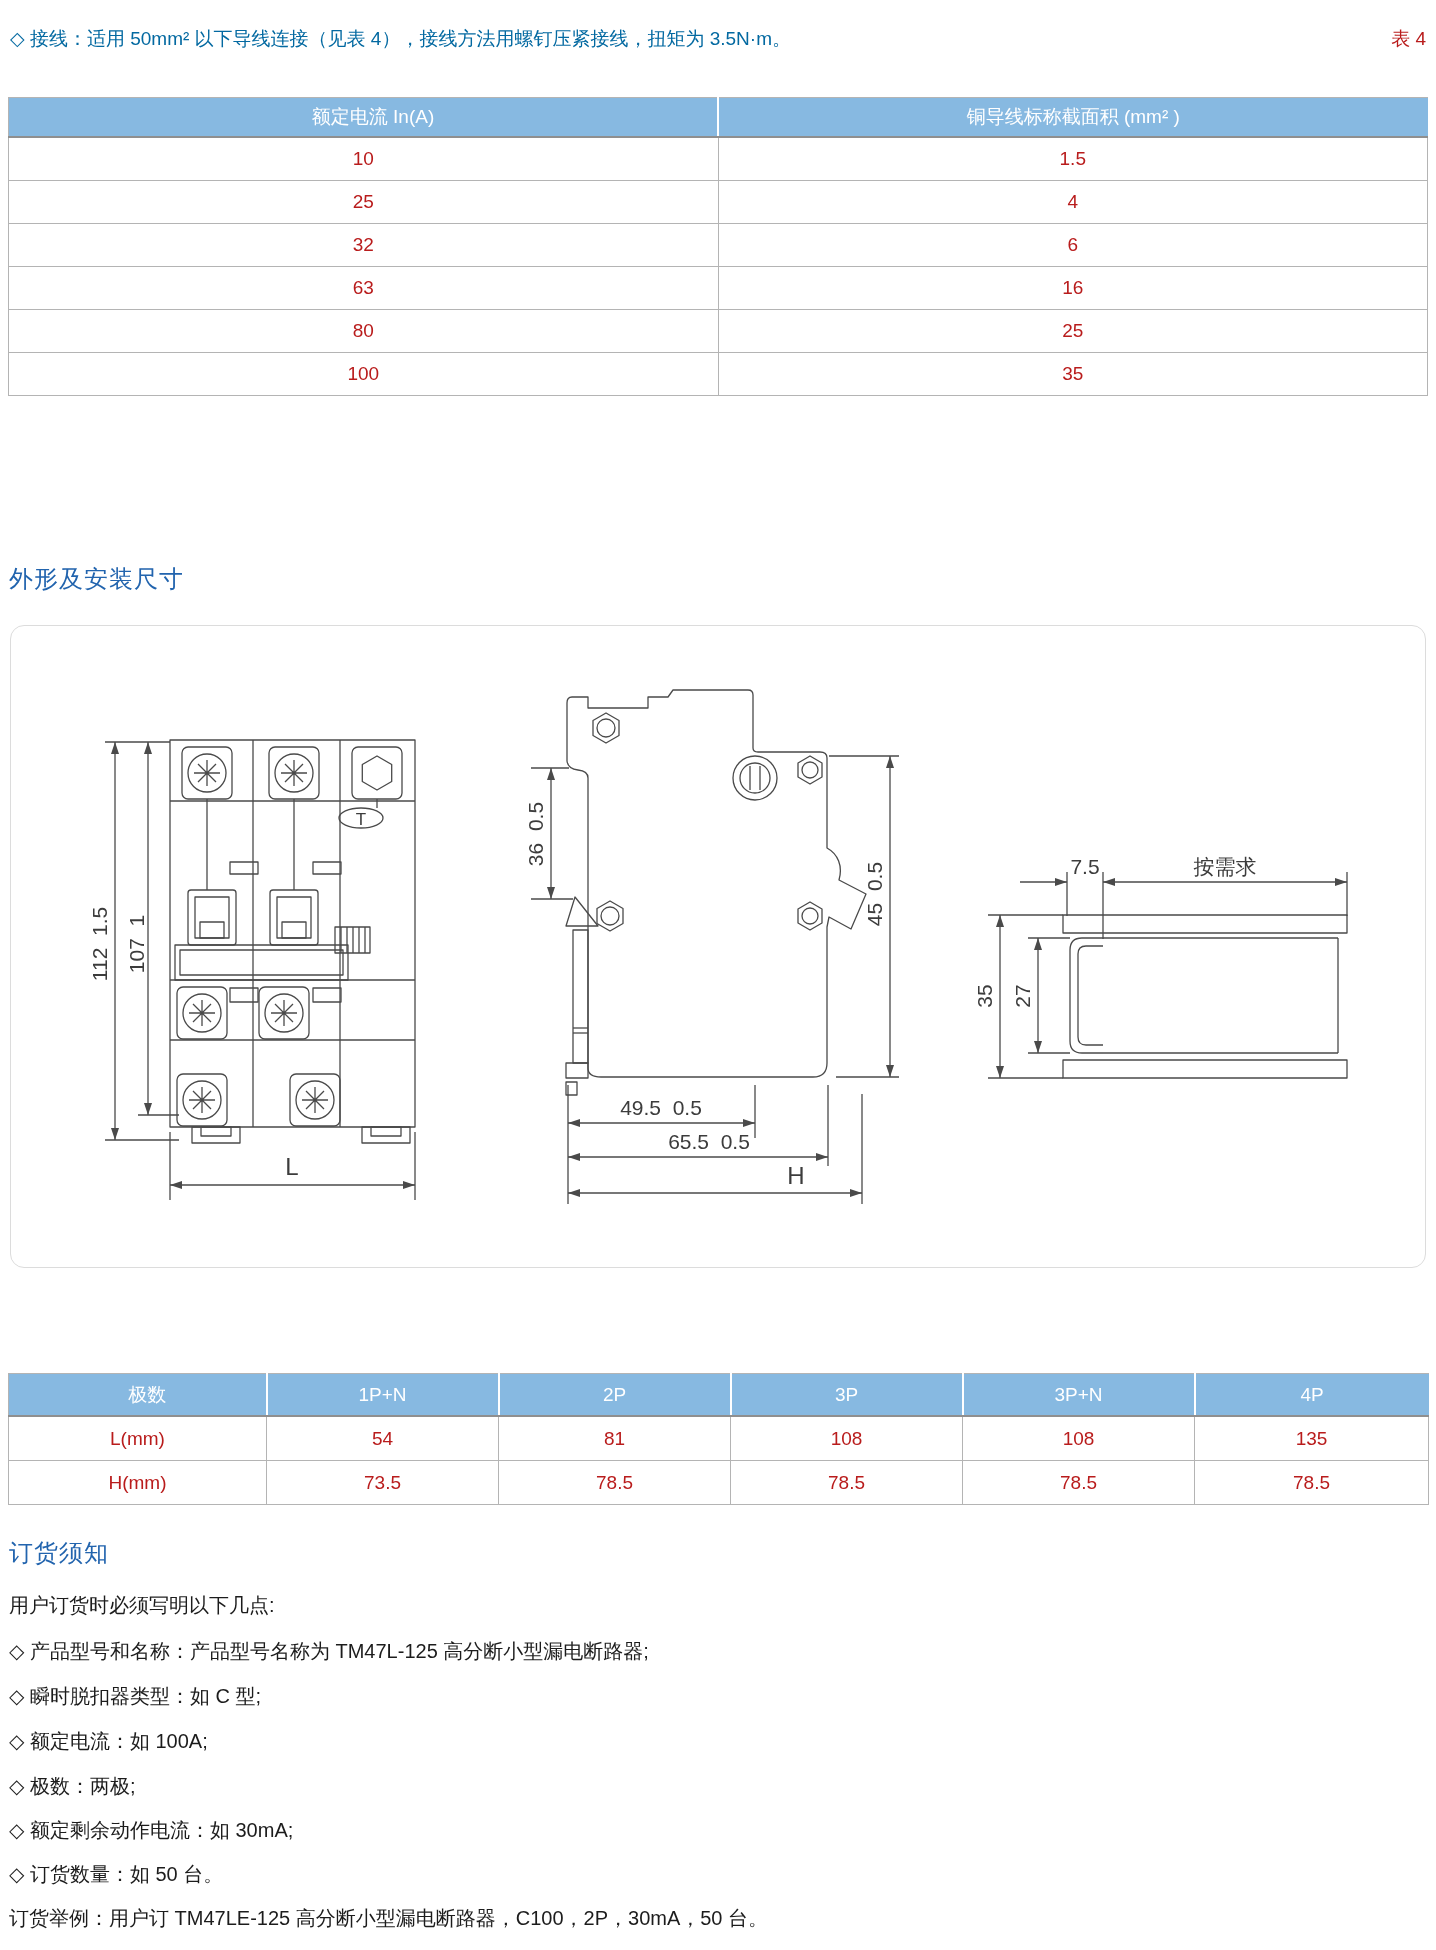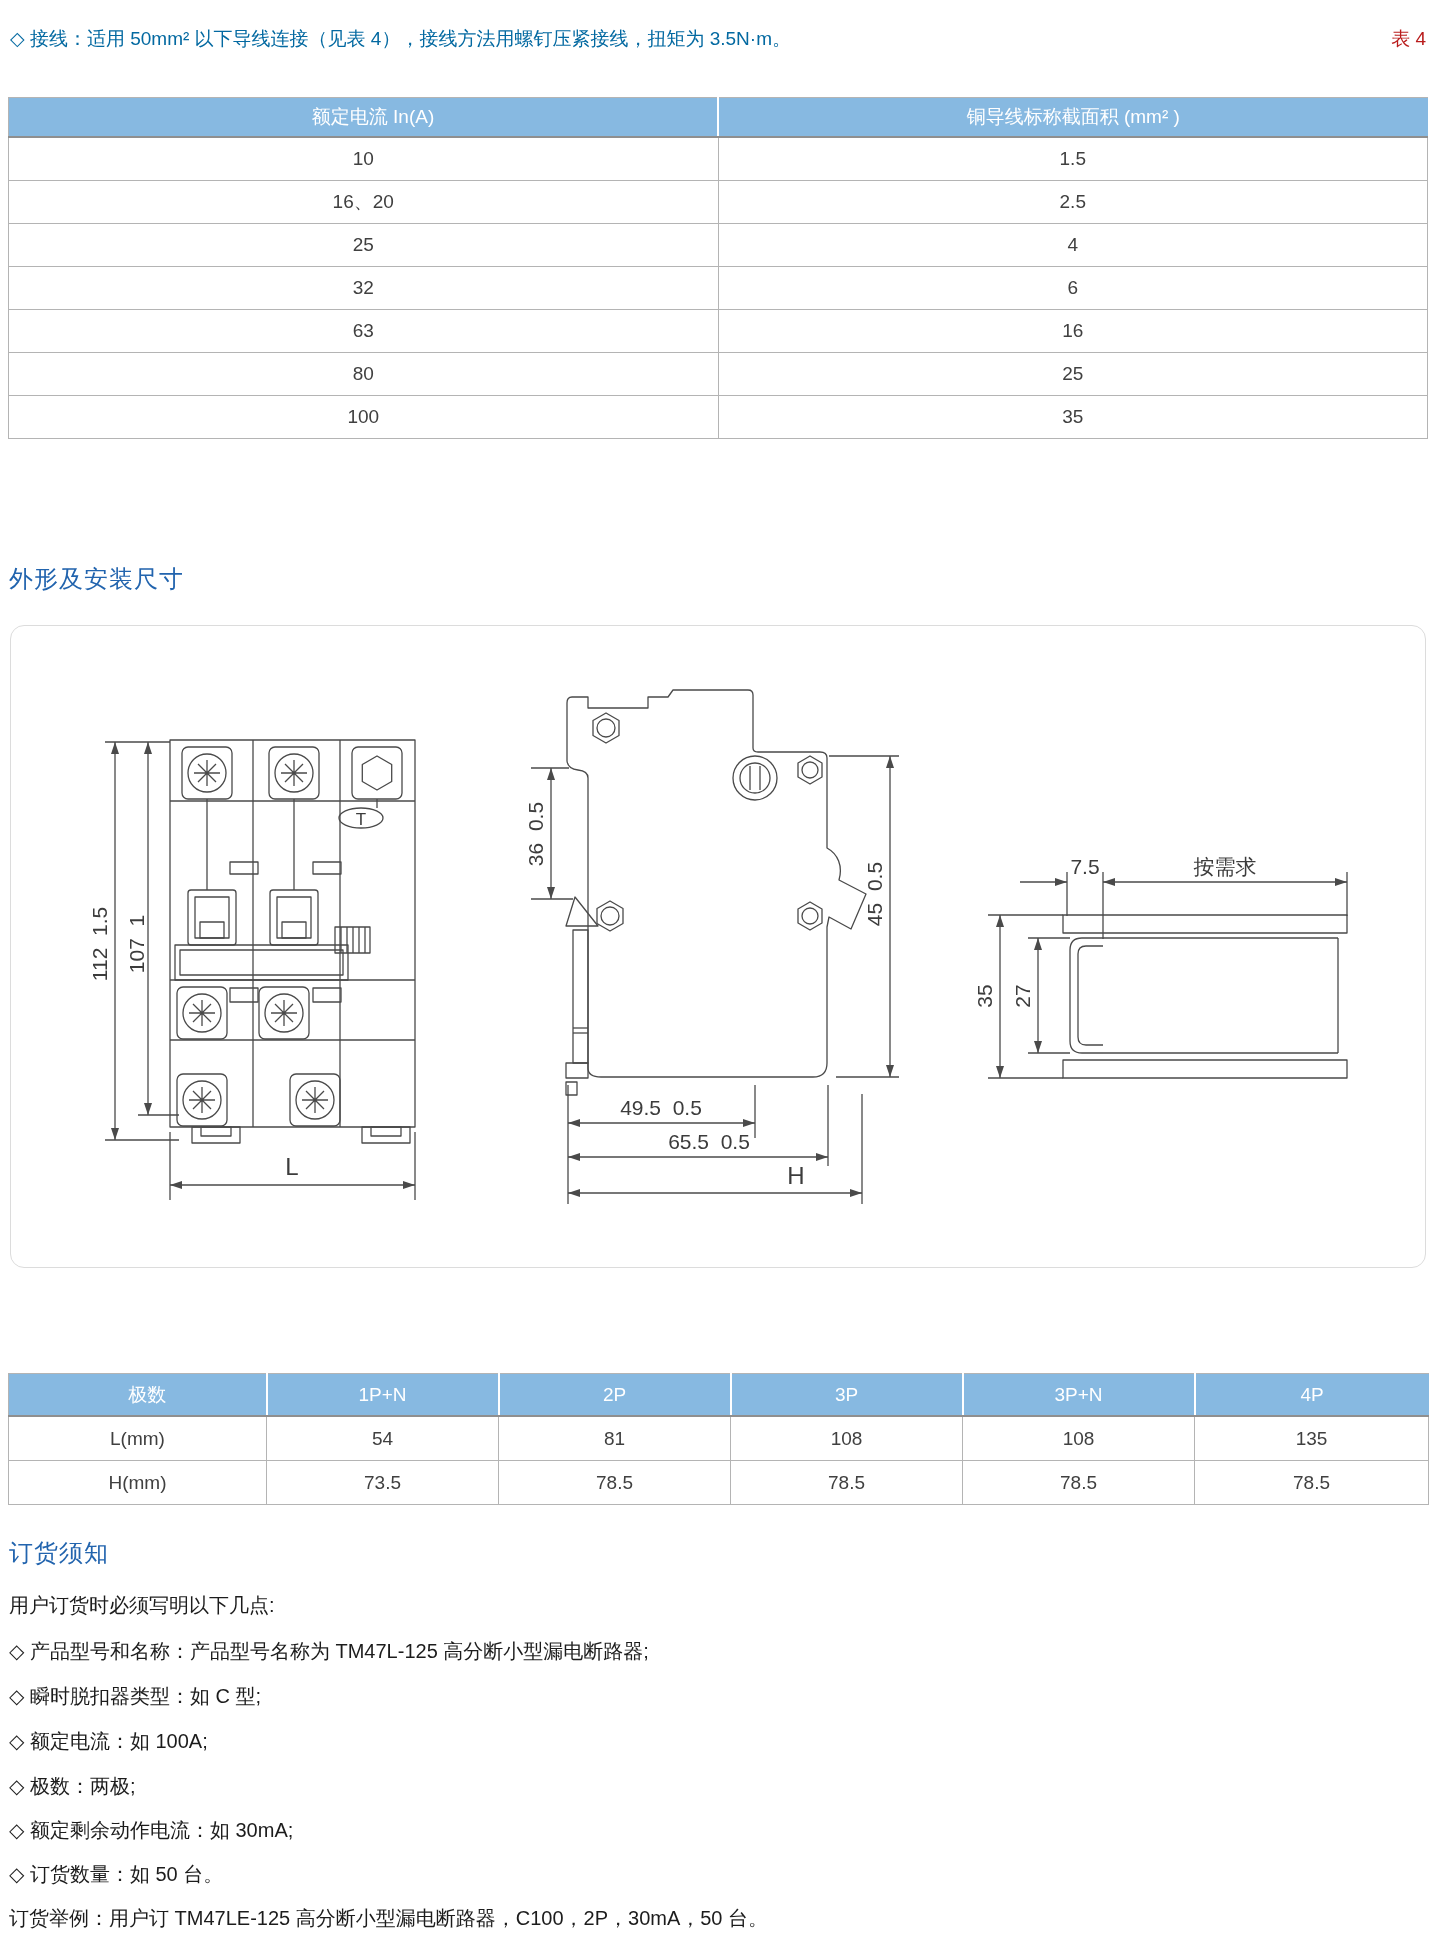--- a/index.html
+++ b/index.html
@@ -10,21 +10,21 @@
   .tableref{top:26px;right:10px;font-size:19px;color:#b91c1c;}
   table{border-collapse:collapse;table-layout:fixed;position:absolute;background:#fff;}
   #wire-table{left:8px;top:97px;width:1420px;}
   #size-table{left:8px;top:1373px;width:1420px;border-radius:13px;}
   th{background:#87B9E1;color:#fff;font-weight:400;font-size:19px;border-left:2px solid #fff;
      border-bottom:2px solid #8f8f8f;}
   th:first-child{border-left:1px solid #b4b4b4;padding-left:21px;}
   thead tr{border-top:1px solid #b4b4b4;}
   #wire-table th{height:36px;}
   #size-table th{height:39px;}
-  td{font-size:19px;color:#404040;text-align:center;border:1px solid #b4b4b4;background:#fff;}
+  td{font-size:19px;color:#b91c1c;text-align:center;border:1px solid #b4b4b4;background:#fff;}
   #wire-table td{height:40px;}
   #size-table td{height:41px;}
   .sec-title{font-size:24px;color:#2264AE;letter-spacing:1px;}
   #title-outline{top:563px;left:9px;}
   #title-order{top:1537px;left:9px;}
   #panel{left:10px;top:625px;width:1414px;height:641px;border:1px solid #dcdcdc;border-radius:14px;}
   #drawing{position:absolute;left:0;top:0;}
   .draw line,.draw path,.draw rect,.draw polygon,.draw circle,.draw ellipse{
       stroke:#4a4a4a;fill:none;stroke-width:1.3px;stroke-linejoin:round;}
   .dim{stroke-width:1.1px;}
@@ -50,24 +50,20 @@
         <th>额定电流 In(A)</th>
         <th>铜导线标称截面积 (mm² )</th>
       </tr>
     </thead>
     <tbody>
       <tr>
           <td>10</td>
           <td>1.5</td>
         </tr>
       <tr>
-          <td>16、20</td>
-          <td>2.5</td>
-        </tr>
-      <tr>
           <td>25</td>
           <td>4</td>
         </tr>
       <tr>
           <td>32</td>
           <td>6</td>
         </tr>
       <tr>
           <td>63</td>
           <td>16</td>

